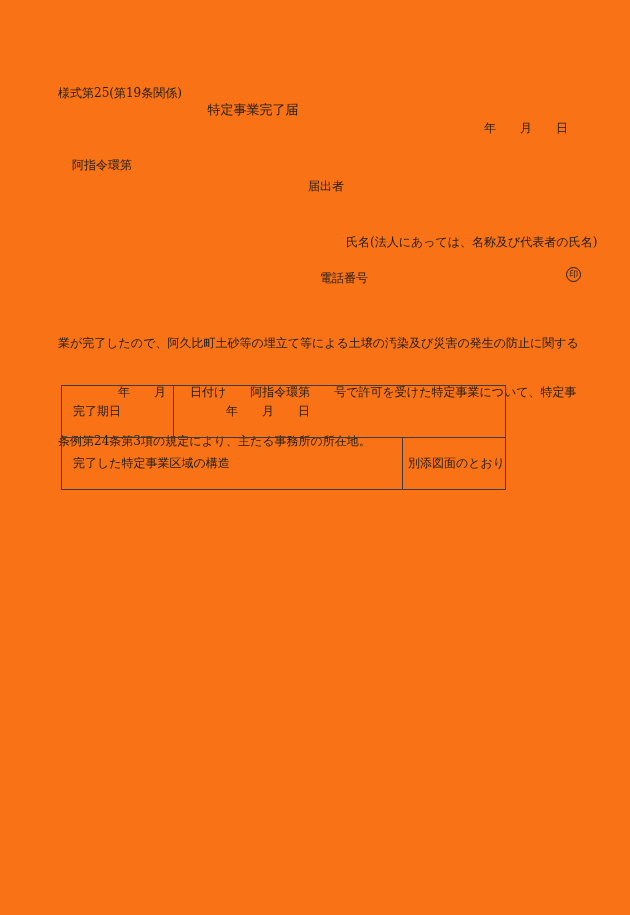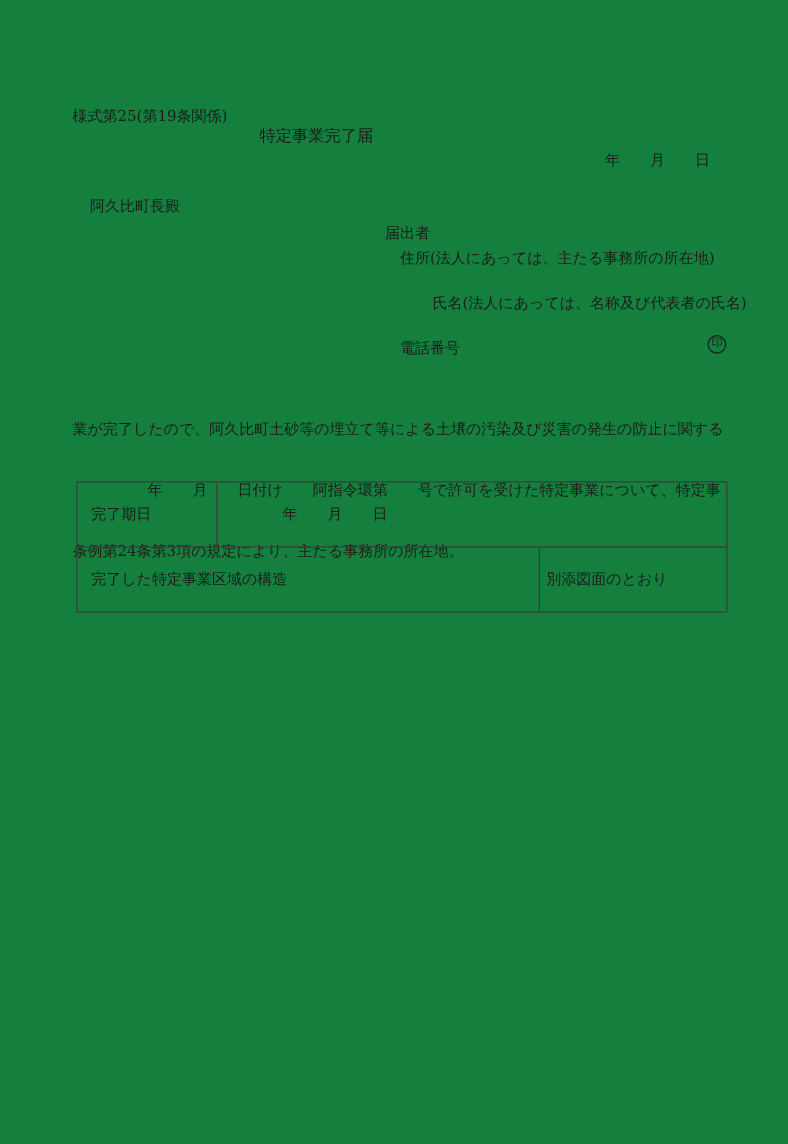--- a/index.html
+++ b/index.html
@@ -1,20 +1,20 @@
 <!DOCTYPE html>
 <html><head>
 <meta charset="utf-8">
 <style>
   html, body { margin: 0; padding: 0; background: #ffffff; }
   .page {
     position: relative;
     width: 630px;
     height: 915px;
-    background: #15803d;
+    background: #f97316;
     font-family: "DejaVu Serif", "Liberation Serif", serif;
     color: #1c1c1c;
     font-size: 12px;
     overflow: hidden;
   }
   .abs { position: absolute; line-height: 1.15; white-space: pre; }
 
   .form-number { left: 58px;  top: 87px; }
   .doc-title   { left: 0;     top: 103px; width: 506px; text-align: center; font-size: 13px; }
   .date-top    { left: 484px; top: 122px; }
@@ -36,21 +36,21 @@
     text-align: center;
     white-space: normal;
   }
 
   .body-para { left: 58px; top: 305px; width: 520px; }
   .body-line { line-height: 21.5px; white-space: pre; }
 
   .form-table {
     position: absolute;
     left: 61px; top: 385px;
-    width: 521px;
+    width: 445px;
     border: 1px solid #3c3c3c;
     box-sizing: border-box;
   }
   .tr { display: flex; height: 51px; }
   .tr1 { border-bottom: 1px solid #3c3c3c; }
   .cell { display: flex; align-items: center; box-sizing: border-box; white-space: pre; }
   .c1h { width: 112px; border-right: 1px solid #3c3c3c; padding-left: 11px; }
   .c1v { flex: 1; padding-left: 52px; }
   .c2h { width: 370px; border-right: 1px solid #3c3c3c; padding-left: 11px; }
   .c2v { flex: 1; padding-left: 5px; }
@@ -59,25 +59,24 @@
 <body>
 
 <div class="page">
 
   <div class="abs form-number">様式第25(第19条関係)</div>
 
   <div class="abs doc-title">特定事業完了届</div>
 
   <div class="abs date-top">年　　月　　日</div>
 
-  <div class="abs addressee">阿久比町長殿</div>
+  <div class="abs addressee">阿指令環第</div>
 
   <div class="abs declarant-label">届出者</div>
 
-  <div class="abs address-label">住所(法人にあっては、主たる事務所の所在地)</div>
 
   <div class="abs name-label">氏名(法人にあっては、名称及び代表者の氏名)</div>
 
   <div class="abs seal">
     <span class="seal-circle">印</span>
   </div>
 
   <div class="abs phone-label">電話番号</div>
 
   <div class="abs body-para">

